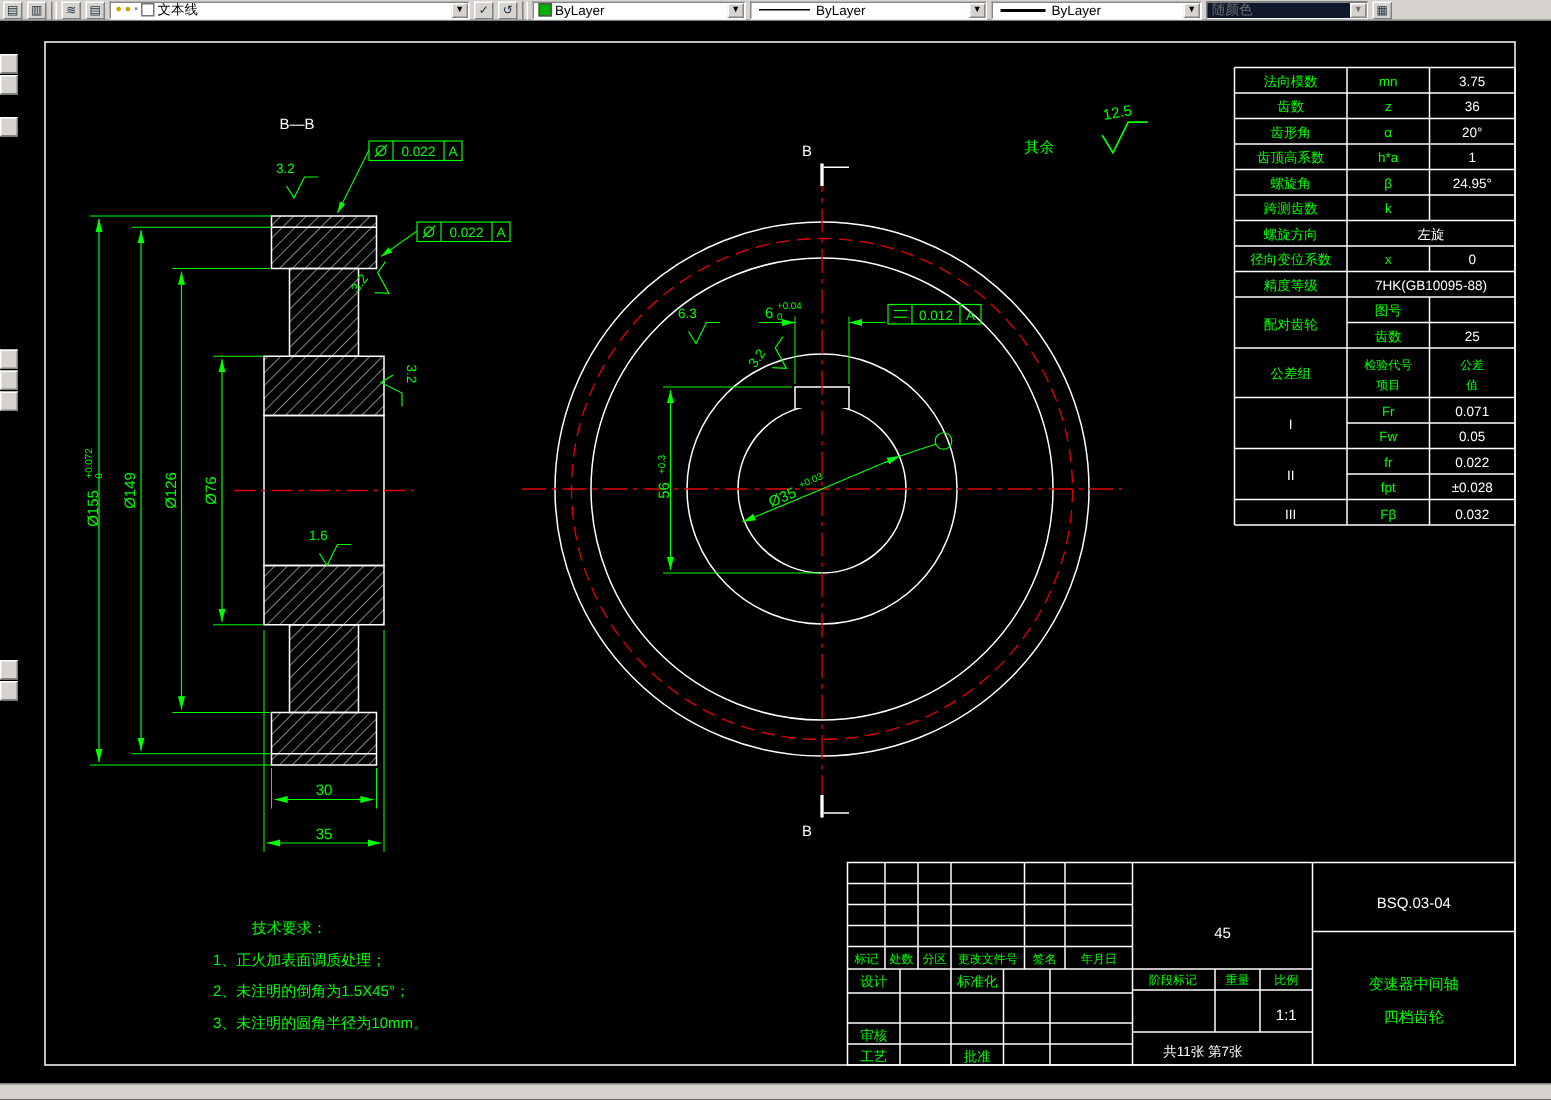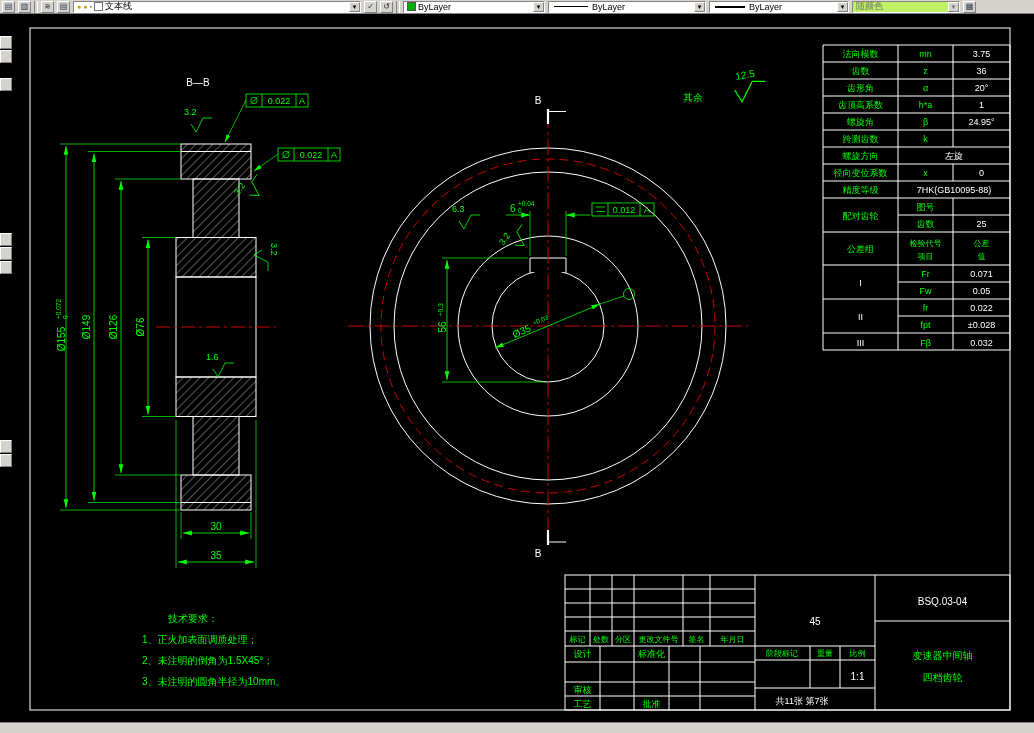--- a/index.html
+++ b/index.html
@@ -8,21 +8,21 @@
   .toolbar{position:absolute;top:0;left:0;width:1034px;height:14px;background:#d6d3ce;
            border-bottom:1px solid #808080;display:flex;align-items:center;gap:3px;
            padding:0 2px;box-sizing:border-box;font-size:9px;color:#000;}
   .tbi{width:13px;height:12px;background:#d6d3ce;border:1px solid;border-color:#fff #808080 #808080 #fff;
        font-size:8px;line-height:10px;text-align:center;color:#234;box-sizing:border-box;}
   .sep{width:2px;height:12px;border-left:1px solid #808080;border-right:1px solid #fff;}
   .dd{height:12px;background:#fff;border:1px solid;border-color:#848484 #fff #fff #848484;
       display:flex;align-items:center;padding-left:3px;box-sizing:border-box;gap:2px;}
   .dd .arrow{margin-left:auto;width:11px;height:10px;background:#d6d3ce;border:1px solid;
              border-color:#fff #848484 #848484 #fff;font-size:6px;line-height:9px;text-align:center;box-sizing:border-box;}
-  .dd.disabled{background:#bef264;color:#707070;}
+  .dd.disabled{background:#0f172a;color:#707070;}
   .chip{width:7px;height:7px;background:#00b000;border:1px solid #555;display:inline-block;}
   .lchip{width:7px;height:7px;background:#fff;border:1px solid #777;display:inline-block;}
   .mini{font-size:7px;line-height:7px;color:#c8a000;}
   .mini.gray{color:#8a8a8a;}
   .ltline{display:inline-block;width:34px;border-top:1px solid #000;margin:0 2px;}
   .lwline{display:inline-block;width:30px;border-top:2px solid #000;margin:0 2px;}
   
   .sidei{position:absolute;left:0;width:12px;height:13px;background:#d6d3ce;border:1px solid;
          border-color:#fff #808080 #808080 #fff;box-sizing:border-box;}
   
@@ -47,21 +47,21 @@
 </style>
 </head>
 <body>
 
 <div class="toolbar">
   <div class="tbi">▤</div>
   <div class="tbi">▥</div>
   <div class="sep"></div>
   <div class="tbi">≋</div>
   <div class="tbi">▤</div>
-  <div class="dd" style="width:288px">
+  <div class="dd" style="width:240px">
     <span class="mini">●</span>
     <span class="mini">●</span>
     <span class="mini gray">▪</span>
     <span class="lchip"></span>
     <span>文本线</span>
     <span class="arrow">▼</span>
   </div>
   <div class="tbi">✓</div>
   <div class="tbi">↺</div>
   <div class="sep"></div>

